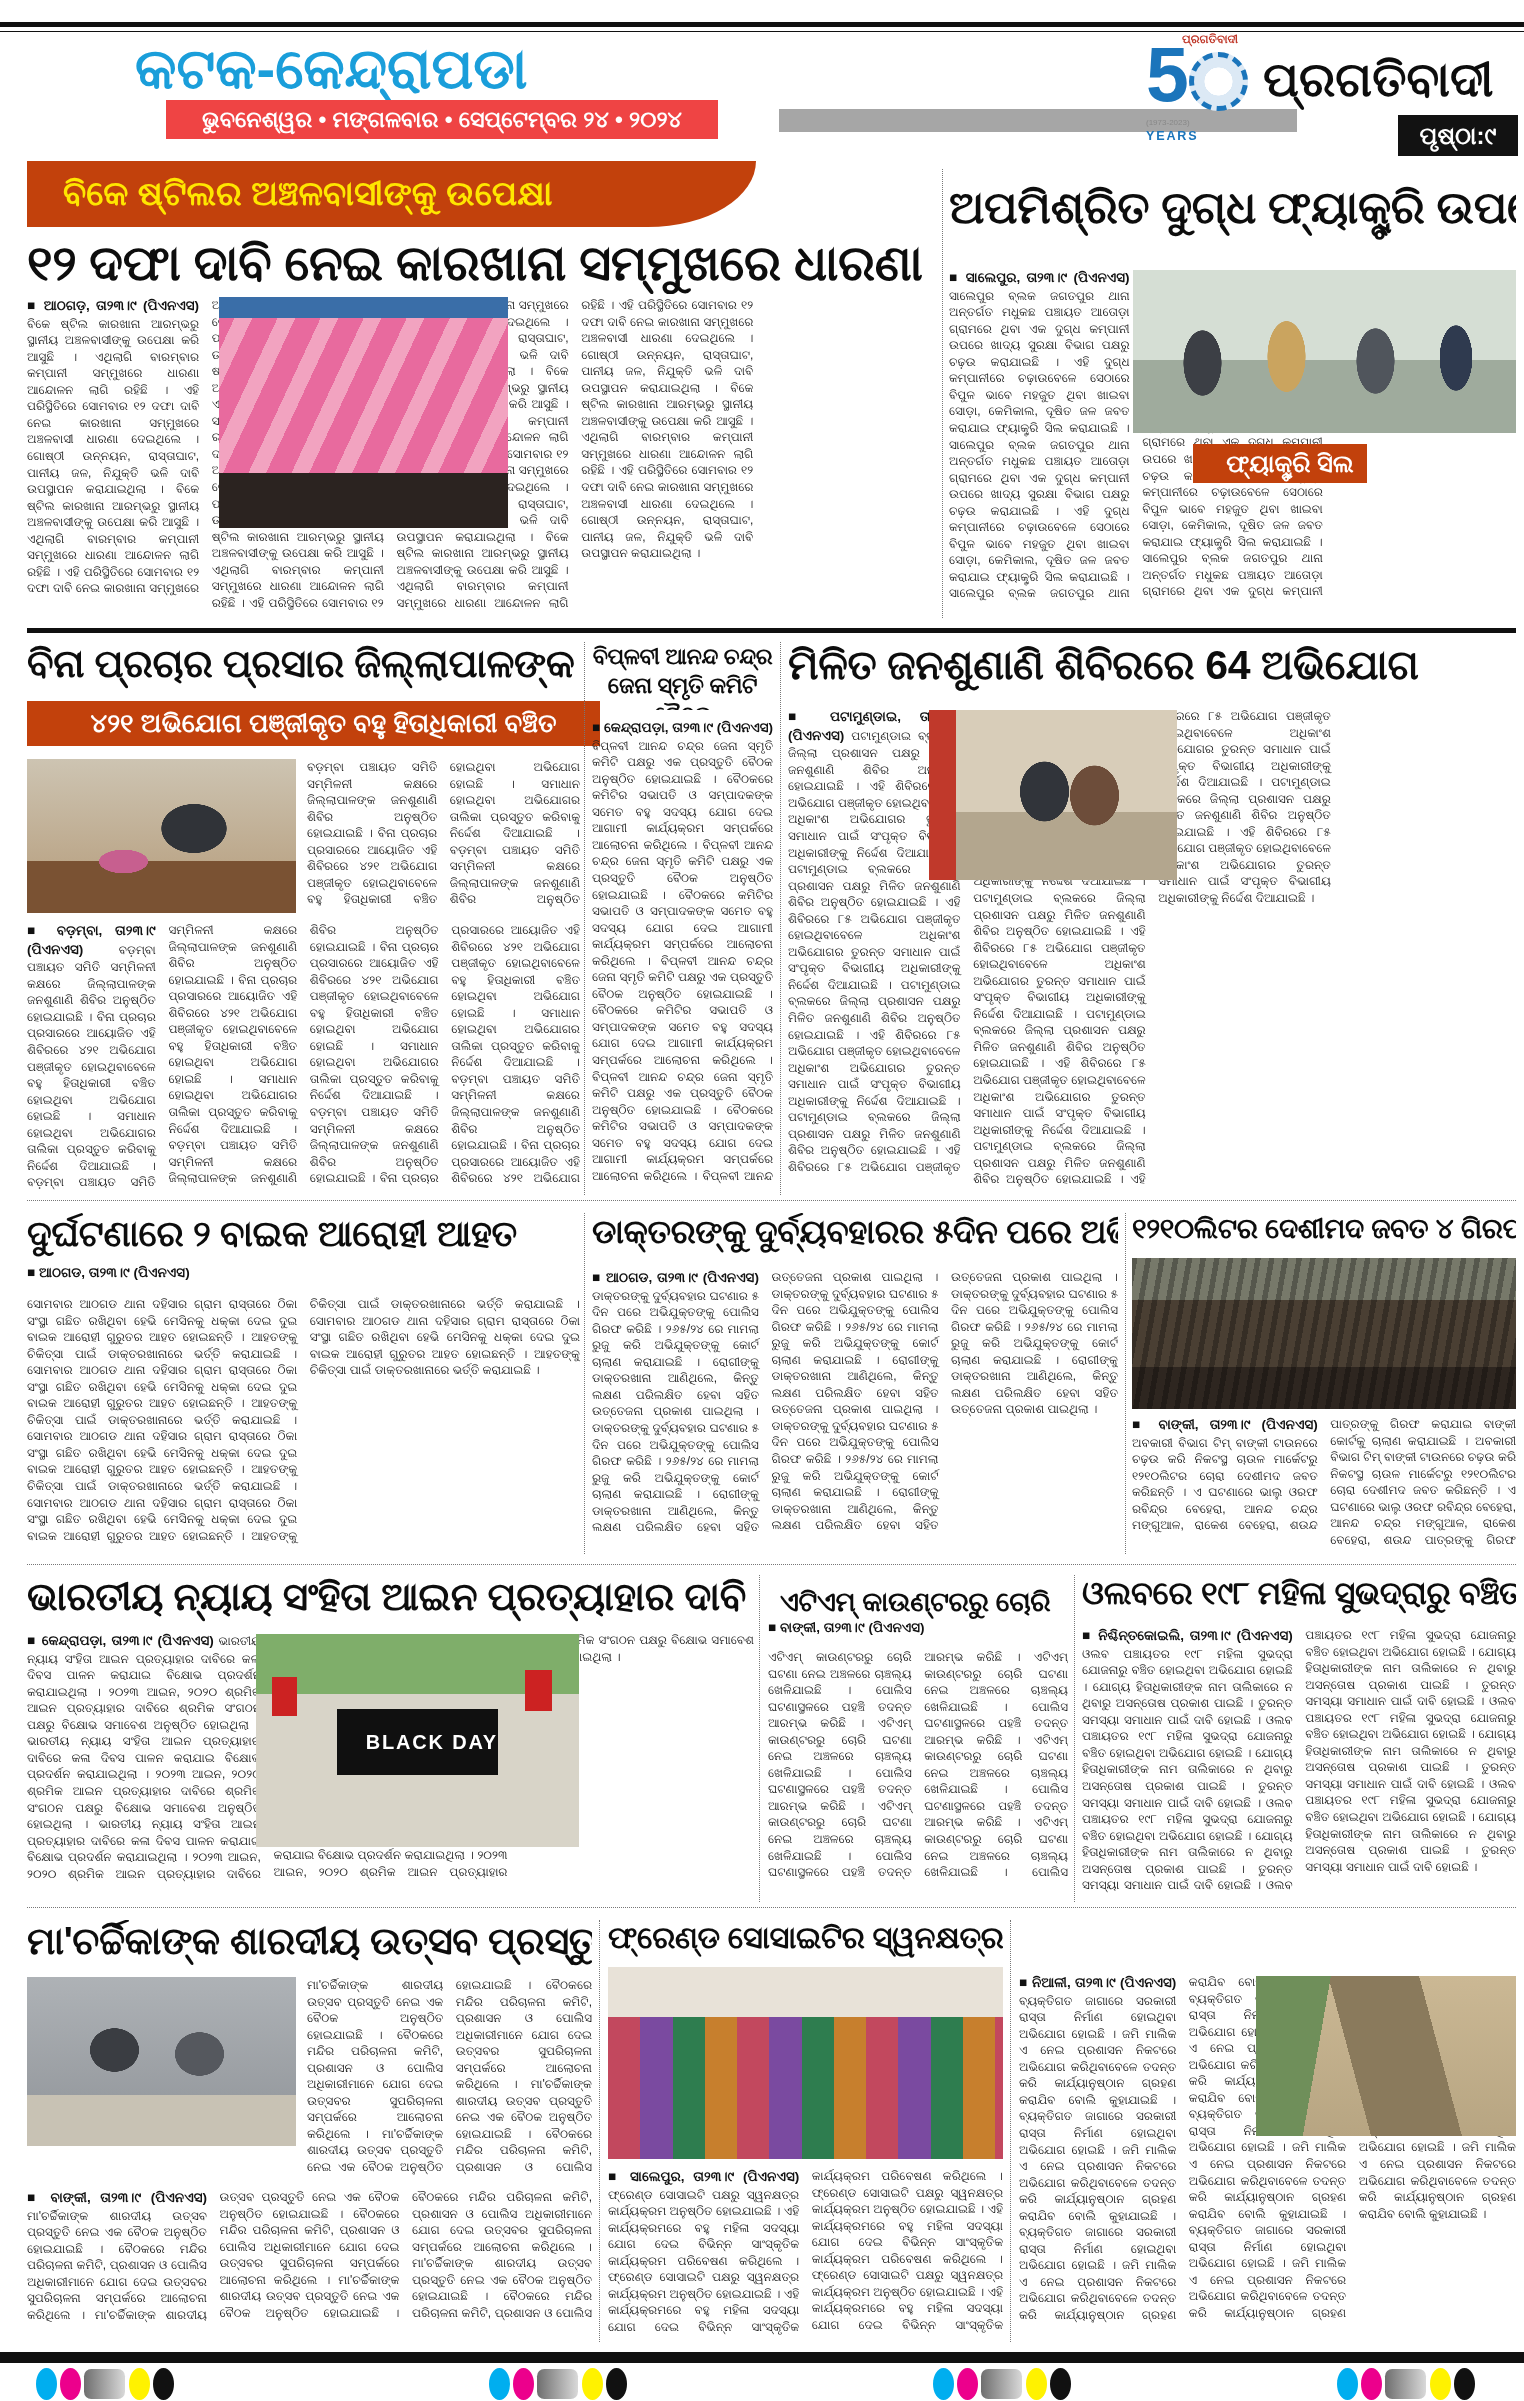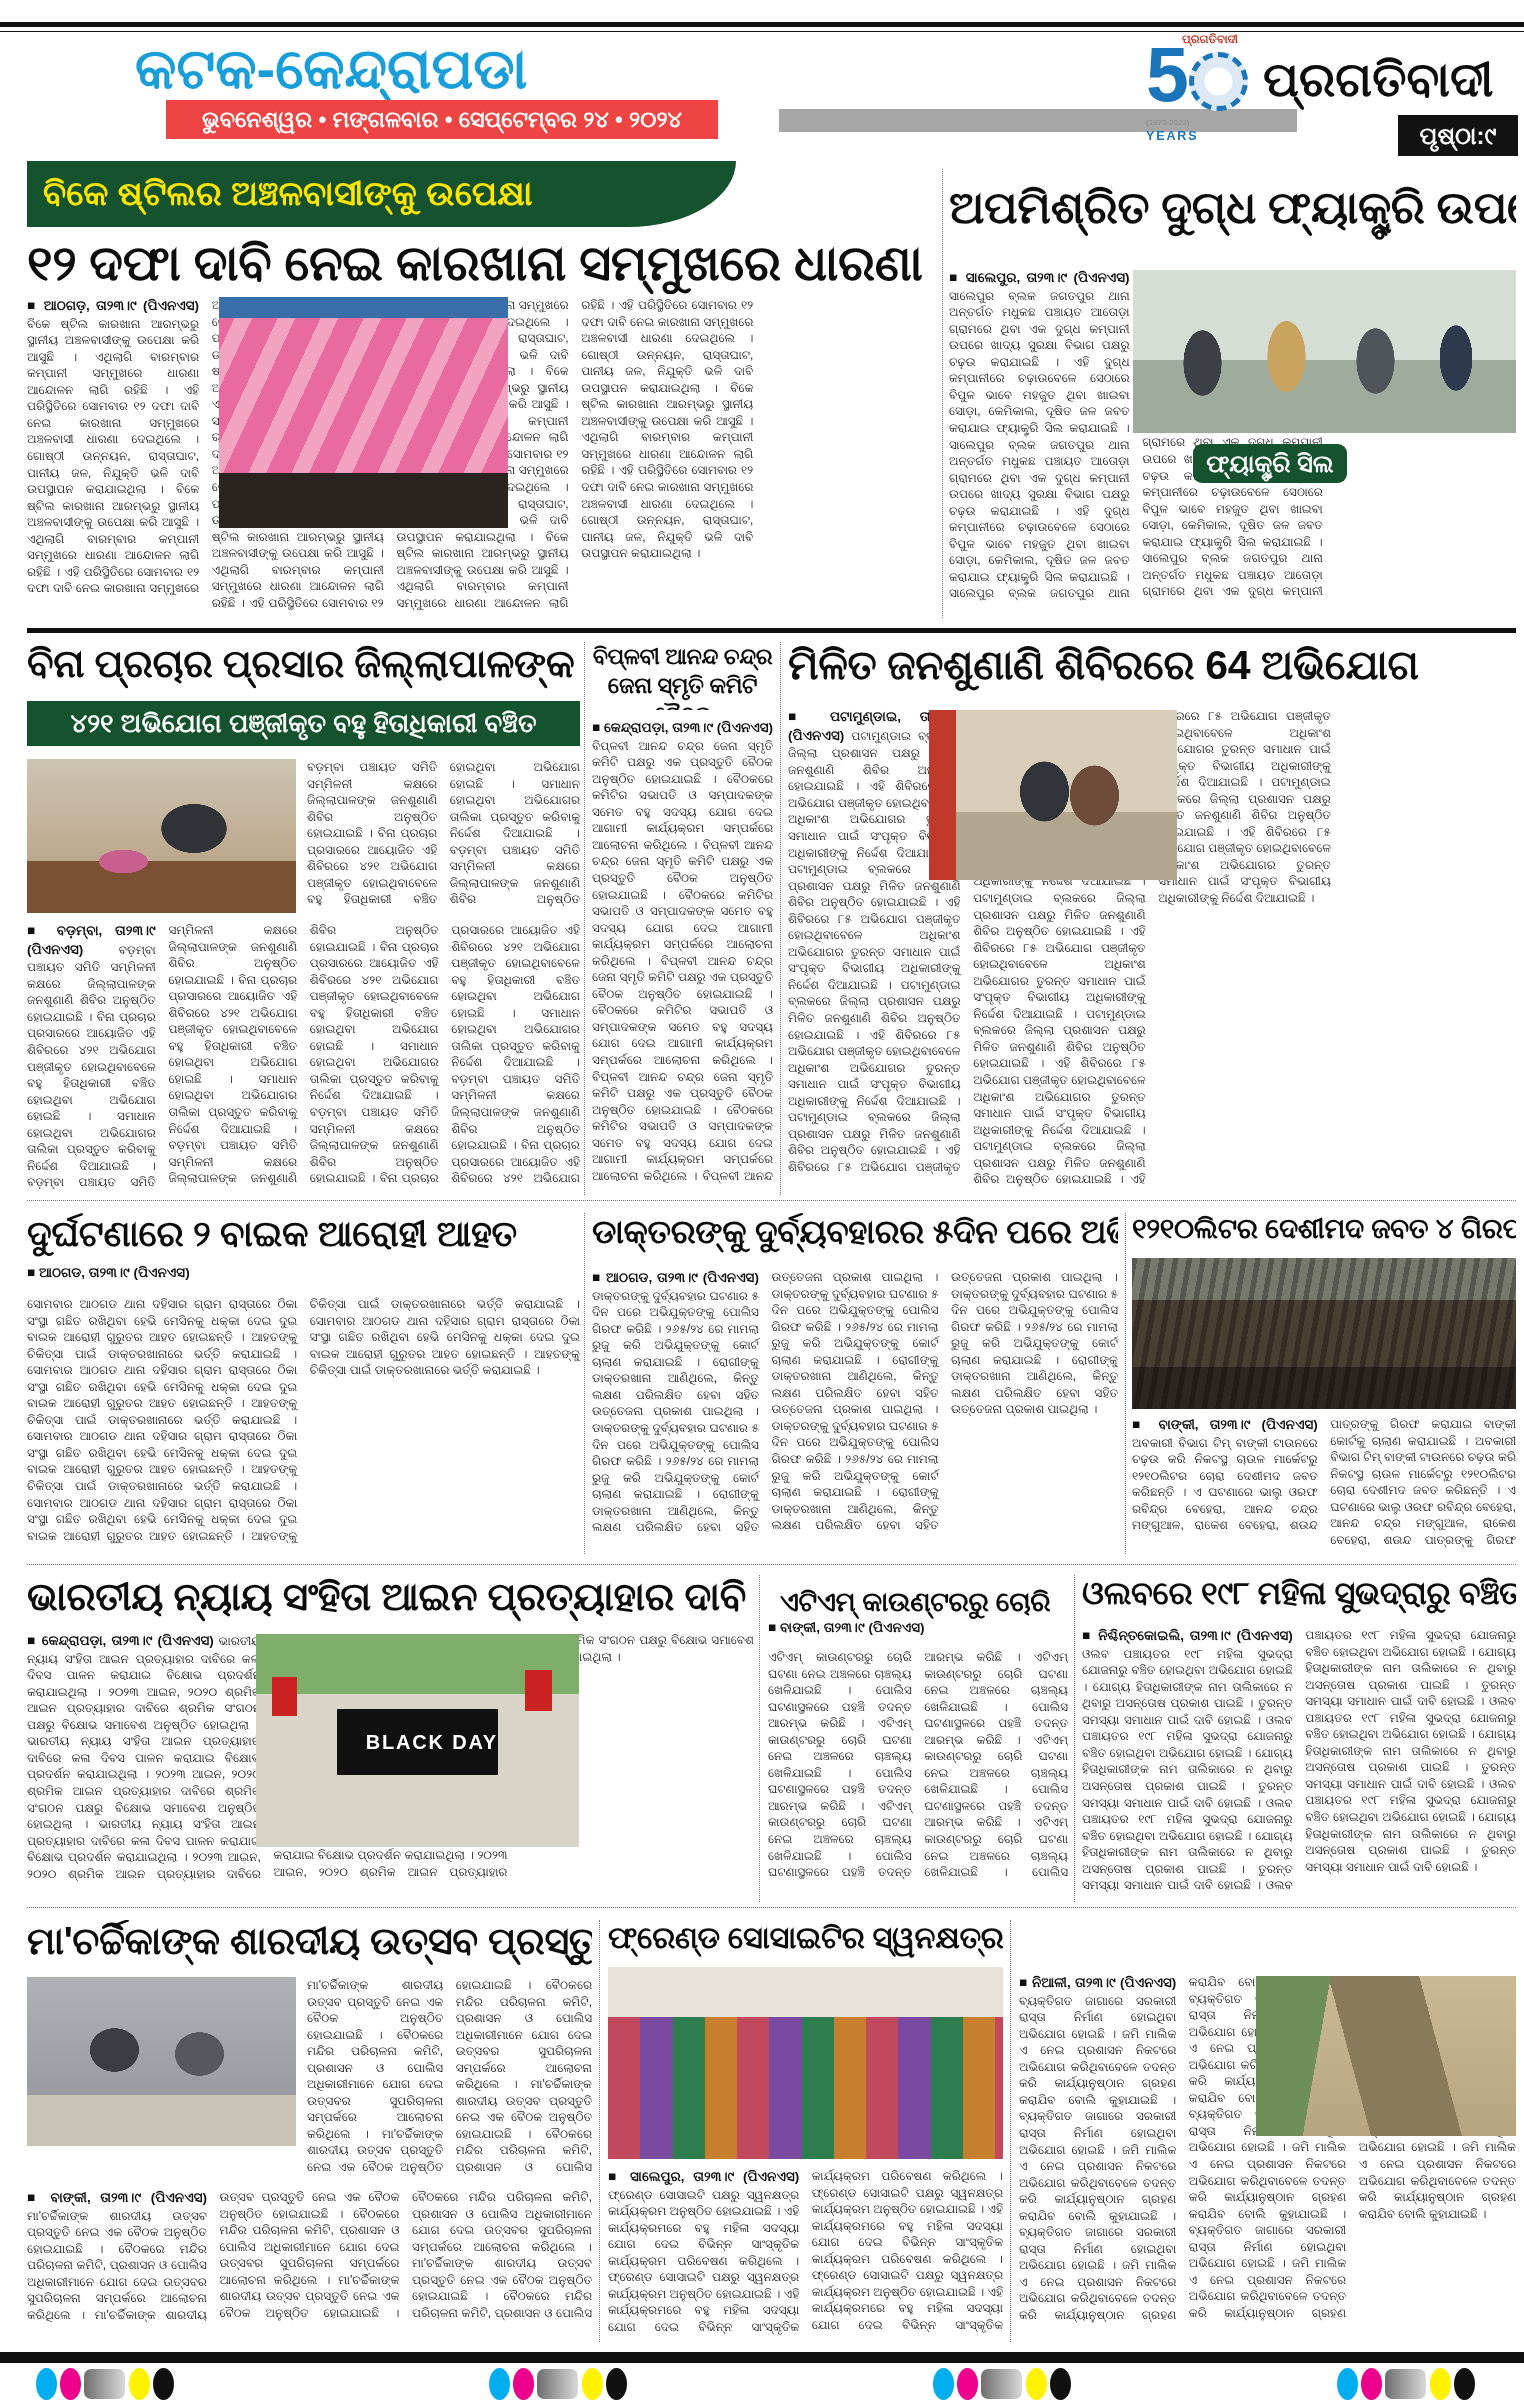--- a/index.html
+++ b/index.html
@@ -11,21 +11,21 @@
   .hl{font-weight:bold;color:#0d0d0d;white-space:nowrap;overflow:hidden;letter-spacing:-0.4px;}
   .hl.wrap{white-space:normal;}
   .byline{font-weight:bold;font-size:13.5px;color:#111;}
   .body{
     font-size:12px;line-height:1.38;text-align:justify;overflow:hidden;
     column-gap:12.6px;column-fill:auto;word-break:break-word;color:#222;
   }
   .vdot{border-left:1.8px dotted #777;width:0;}
   .hdot{border-top:1.8px dotted #777;height:0;}
   .solidrule{background:#101010;}
-  .redband{background:#14532d;}
+  .redband{background:#c2410c;padding-left:20px;}
   .photo{background-color:#b9b1a4;}
   .caption-label{color:#fff;font-weight:bold;text-align:center;}
   
   .photo-a{background:
     linear-gradient(0deg,#2b2320 0 24%,rgba(0,0,0,0) 24%),
     linear-gradient(180deg,#3a6ea8 0 9%,rgba(0,0,0,0) 9%),
     repeating-linear-gradient(115deg,#e86a9e 0 23px,#f2a3c0 23px 39px);}
   .photo-b{background:
     radial-gradient(closest-side,#3c3f45 0 60%,rgba(0,0,0,0) 61%) 12% 70%/63px 108px no-repeat,
     radial-gradient(closest-side,#caa45f 0 60%,rgba(0,0,0,0) 61%) 38% 60%/63px 117px no-repeat,
@@ -99,21 +99,21 @@
 
 <div class="abs vdot" style="left:942px;top:169px;height:449px;"></div>
 
 <section class="abs" style="left:949px;top:161px;width:567px;height:456px;">
   <h2 class="hl" style="position:absolute;left:0;top:0;width:567px;height:97px;margin:0;font-size:45px;line-height:94px;">ଅପମିଶ୍ରିତ ଦୁଗ୍ଧ ଫ୍ୟାକ୍ଟ୍ରି ଉପରେ ଚଢ଼ଉ</h2>
   <div class="body" style="position:absolute;left:0;top:108px;width:567px;height:344px;column-count:3;">
     <span class="byline">■ ସାଲେପୁର, ତା୨୩।୯ (ପିଏନଏସ)</span>
     <span>ସାଲେପୁର ବ୍ଲକ ଜଗତପୁର ଥାନା ଅନ୍ତର୍ଗତ ମଧୁକଛ ପଞ୍ଚାୟତ ଆତୋଡ଼ା ଗ୍ରାମରେ ଥିବା ଏକ ଦୁଗ୍ଧ କମ୍ପାନୀ ଉପରେ ଖାଦ୍ୟ ସୁରକ୍ଷା ବିଭାଗ ପକ୍ଷରୁ ଚଢ଼ଉ କରାଯାଇଛି । ଏହି ଦୁଗ୍ଧ କମ୍ପାନୀରେ ଚଢ଼ାଉବେଳେ ସେଠାରେ ବିପୁଳ ଭାବେ ମହଜୁତ ଥିବା ଖାଇବା ସୋଡ଼ା, କେମିକାଲ, ଦୂଷିତ ଜଳ ଜବତ କରାଯାଇ ଫ୍ୟାକ୍ଟ୍ରି ସିଲ କରାଯାଇଛି । ସାଲେପୁର ବ୍ଲକ ଜଗତପୁର ଥାନା ଅନ୍ତର୍ଗତ ମଧୁକଛ ପଞ୍ଚାୟତ ଆତୋଡ଼ା ଗ୍ରାମରେ ଥିବା ଏକ ଦୁଗ୍ଧ କମ୍ପାନୀ ଉପରେ ଖାଦ୍ୟ ସୁରକ୍ଷା ବିଭାଗ ପକ୍ଷରୁ ଚଢ଼ଉ କରାଯାଇଛି । ଏହି ଦୁଗ୍ଧ କମ୍ପାନୀରେ ଚଢ଼ାଉବେଳେ ସେଠାରେ ବିପୁଳ ଭାବେ ମହଜୁତ ଥିବା ଖାଇବା ସୋଡ଼ା, କେମିକାଲ, ଦୂଷିତ ଜଳ ଜବତ କରାଯାଇ ଫ୍ୟାକ୍ଟ୍ରି ସିଲ କରାଯାଇଛି । ସାଲେପୁର ବ୍ଲକ ଜଗତପୁର ଥାନା ଅନ୍ତର୍ଗତ ମଧୁକଛ ପଞ୍ଚାୟତ ଆତୋଡ଼ା ଗ୍ରାମରେ ଥିବା ଏକ ଦୁଗ୍ଧ କମ୍ପାନୀ ଉପରେ ଖାଦ୍ୟ ସୁରକ୍ଷା ବିଭାଗ ପକ୍ଷରୁ ଚଢ଼ଉ କରାଯାଇଛି । ଏହି ଦୁଗ୍ଧ କମ୍ପାନୀରେ ଚଢ଼ାଉବେଳେ ସେଠାରେ ବିପୁଳ ଭାବେ ମହଜୁତ ଥିବା ଖାଇବା ସୋଡ଼ା, କେମିକାଲ, ଦୂଷିତ ଜଳ ଜବତ କରାଯାଇ ଫ୍ୟାକ୍ଟ୍ରି ସିଲ କରାଯାଇଛି । ସାଲେପୁର ବ୍ଲକ ଜଗତପୁର ଥାନା ଅନ୍ତର୍ଗତ ମଧୁକଛ ପଞ୍ଚାୟତ ଆତୋଡ଼ା ଗ୍ରାମରେ ଥିବା ଏକ ଦୁଗ୍ଧ କମ୍ପାନୀ ଉପରେ ଖାଦ୍ୟ ସୁରକ୍ଷା ବିଭାଗ ପକ୍ଷରୁ ଚଢ଼ଉ କରାଯାଇଛି । ଏହି ଦୁଗ୍ଧ କମ୍ପାନୀରେ ଚଢ଼ାଉବେଳେ ସେଠାରେ ବିପୁଳ ଭାବେ ମହଜୁତ ଥିବା ଖାଇବା ସୋଡ଼ା, କେମିକାଲ, ଦୂଷିତ ଜଳ ଜବତ କରାଯାଇ ଫ୍ୟାକ୍ଟ୍ରି ସିଲ କରାଯାଇଛି । ସାଲେପୁର ବ୍ଲକ ଜଗତପୁର ଥାନା ଅନ୍ତର୍ଗତ ମଧୁକଛ ପଞ୍ଚାୟତ ଆତୋଡ଼ା ଗ୍ରାମରେ ଥିବା ଏକ ଦୁଗ୍ଧ କମ୍ପାନୀ ଉପରେ ଖାଦ୍ୟ ସୁରକ୍ଷା ବିଭାଗ ପକ୍ଷରୁ ଚଢ଼ଉ କରାଯାଇଛି । ଏହି ଦୁଗ୍ଧ କମ୍ପାନୀରେ ଚଢ଼ାଉବେଳେ ସେଠାରେ ବିପୁଳ ଭାବେ ମହଜୁତ ଥିବା ଖାଇବା ସୋଡ଼ା, କେମିକାଲ, ଦୂଷିତ ଜଳ ଜବତ କରାଯାଇ ଫ୍ୟାକ୍ଟ୍ରି ସିଲ କରାଯାଇଛି ।</span>
   </div>
   <div class="photo photo-b" style="position:absolute;left:184px;top:109px;width:383px;height:163px;"></div>
-  <div class="redband caption-label" style="position:absolute;left:244px;top:283px;width:154px;height:39px;font-size:24px;line-height:39px;border-radius:9px;">ଫ୍ୟାକ୍ଟ୍ରି ସିଲ</div>
+  <div class="redband caption-label" style="position:absolute;left:244px;top:283px;width:154px;height:39px;font-size:24px;line-height:39px;">ଫ୍ୟାକ୍ଟ୍ରି ସିଲ</div>
 </section>
 
 <div class="abs solidrule" style="left:27px;top:628px;width:1489px;height:4.5px;"></div>
 
 <section class="abs" style="left:27px;top:642px;width:553px;height:553px;">
   <h2 class="hl" style="position:absolute;left:0;top:0;width:553px;height:52px;margin:0;font-size:39px;">ବିନା ପ୍ରଚାର ପ୍ରସାର ଜିଲ୍ଲାପାଳଙ୍କ ଜନଶୁଣାଣି</h2>
   <div class="redband caption-label" style="position:absolute;left:0;top:59px;width:553px;height:45px;font-size:26px;line-height:45px;white-space:nowrap;overflow:hidden;">୪୨୧ ଅଭିଯୋଗ ପଞ୍ଜୀକୃତ ବହୁ ହିତାଧିକାରୀ ବଞ୍ଚିତ</div>
   <div class="photo photo-c" style="position:absolute;left:0;top:117px;width:269px;height:154px;"></div>
   <div class="body" style="position:absolute;left:280px;top:117px;width:273px;height:154px;column-count:2;">
     <span>ବଡ଼ମ୍ବା ପଞ୍ଚାୟତ ସମିତି ସମ୍ମିଳନୀ କକ୍ଷରେ ଜିଲ୍ଲାପାଳଙ୍କ ଜନଶୁଣାଣି ଶିବିର ଅନୁଷ୍ଠିତ ହୋଇଯାଇଛି । ବିନା ପ୍ରଚାର ପ୍ରସାରରେ ଆୟୋଜିତ ଏହି ଶିବିରରେ ୪୨୧ ଅଭିଯୋଗ ପଞ୍ଜୀକୃତ ହୋଇଥିବାବେଳେ ବହୁ ହିତାଧିକାରୀ ବଞ୍ଚିତ ହୋଇଥିବା ଅଭିଯୋଗ ହୋଇଛି । ସମାଧାନ ହୋଇଥିବା ଅଭିଯୋଗର ତାଲିକା ପ୍ରସ୍ତୁତ କରିବାକୁ ନିର୍ଦ୍ଦେଶ ଦିଆଯାଇଛି । ବଡ଼ମ୍ବା ପଞ୍ଚାୟତ ସମିତି ସମ୍ମିଳନୀ କକ୍ଷରେ ଜିଲ୍ଲାପାଳଙ୍କ ଜନଶୁଣାଣି ଶିବିର ଅନୁଷ୍ଠିତ ହୋଇଯାଇଛି । ବିନା ପ୍ରଚାର ପ୍ରସାରରେ ଆୟୋଜିତ ଏହି ଶିବିରରେ ୪୨୧ ଅଭିଯୋଗ ପଞ୍ଜୀକୃତ ହୋଇଥିବାବେଳେ ବହୁ ହିତାଧିକାରୀ ବଞ୍ଚିତ ହୋଇଥିବା ଅଭିଯୋଗ ହୋଇଛି । ସମାଧାନ ହୋଇଥିବା ଅଭିଯୋଗର ତାଲିକା ପ୍ରସ୍ତୁତ କରିବାକୁ ନିର୍ଦ୍ଦେଶ ଦିଆଯାଇଛି ।</span>

